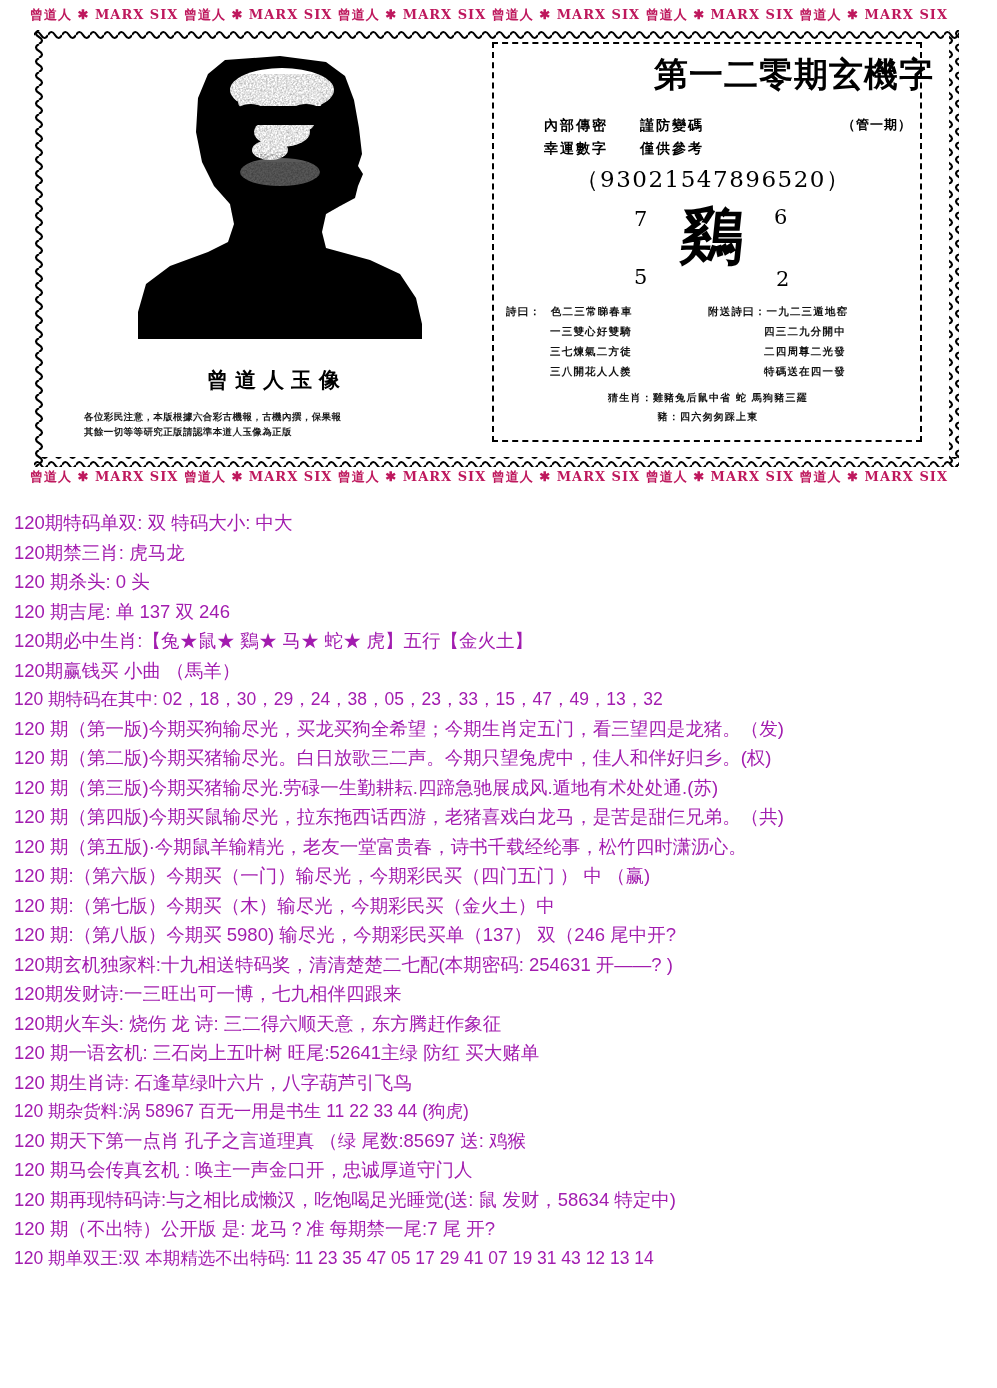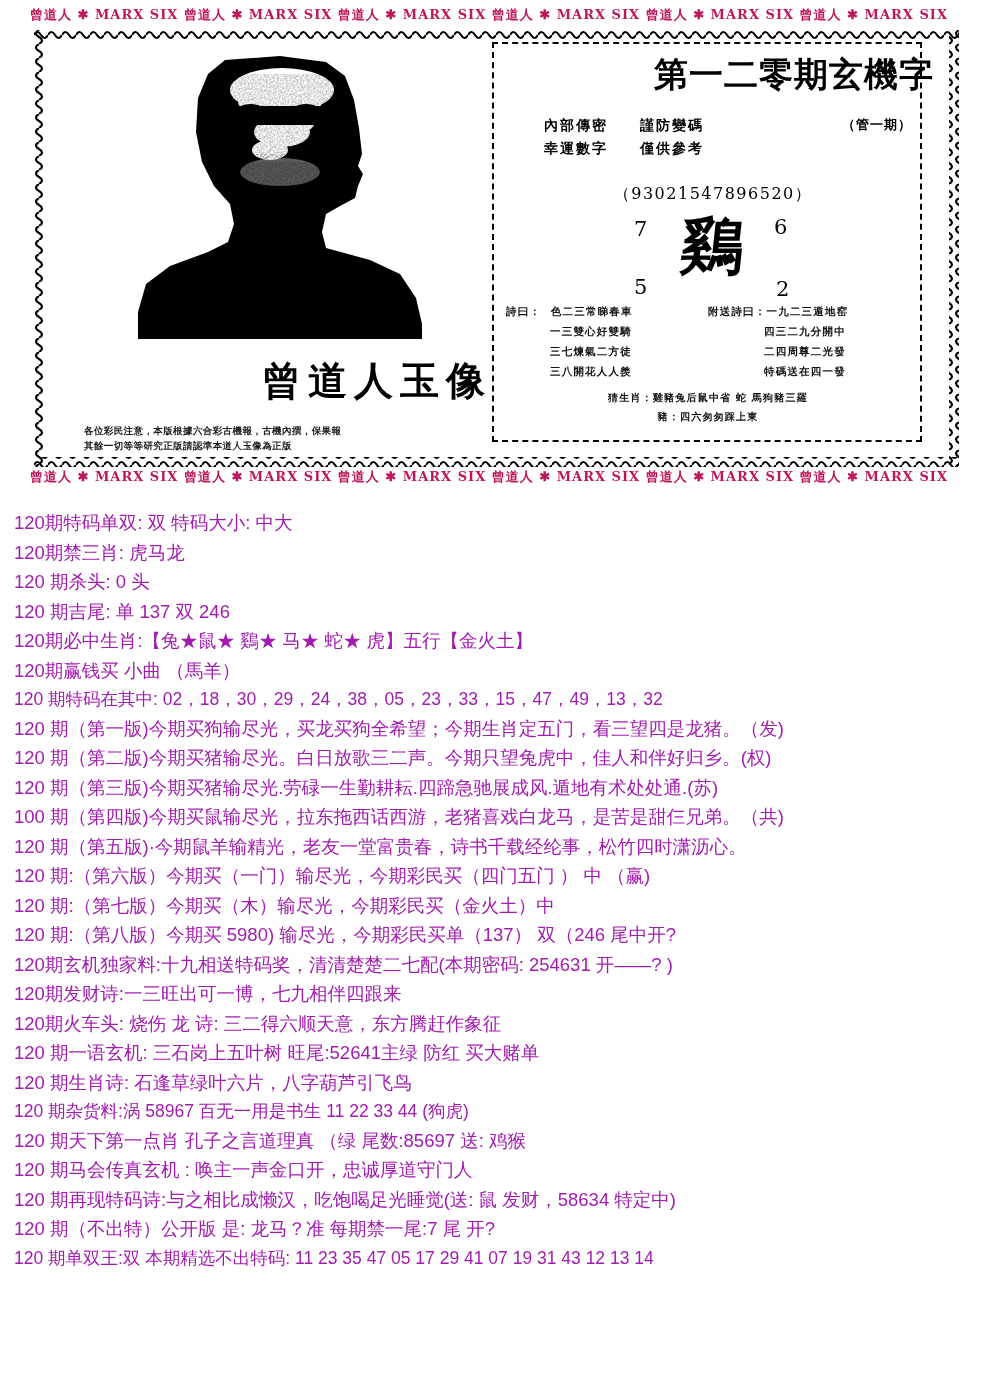--- a/index.html
+++ b/index.html
@@ -65,26 +65,26 @@
     width: 390px; height: 290px;
     margin: 10px auto 0 auto;
     position: relative;
   }
   .portrait {
     position: absolute;
     left: 48px; top: 0;
     width: 300px; height: 285px;
   }
   .portrait-caption {
-    text-align: right;
-    font-family: "DejaVu Serif", "Liberation Serif", serif;
-    font-weight: bold;
-    font-size: 39px;
+    text-align: center;
+    font-family: "DejaVu Serif", "Liberation Serif", serif;
+    font-weight: bold;
+    font-size: 21px;
     letter-spacing: 7px;
-    margin-top: 10px;
+    margin-top: 22px;
     color: #000;
   }
   .fineprint {
     margin-top: 16px;
     padding-left: 22px;
     font-size: 9.5px;
     line-height: 1.55;
     letter-spacing: 0.4px;
     color: #1a1a1a;
     font-family: "DejaVu Serif", "Liberation Serif", serif;
@@ -124,23 +124,23 @@
   }
   .sub-rows .cell-a { display:inline-block; width: 96px; }
   .sub-rows .cell-b { display:inline-block; width: 120px; }
   .sub-note {
     position: absolute; right: 22px; top: 0px;
     font-size: 13px; letter-spacing: 1px;
   }
   .lucky-num {
     text-align: center;
     font-family: "DejaVu Serif", "Liberation Serif", serif;
-    font-size: 16px;
+    font-size: 23px;
     letter-spacing: 1.5px;
-    margin-top: 24px;
+    margin-top: 4px;
   }
 
   
   .glyph-area {
     position: relative;
     height: 105px;
     margin-top: 6px;
   }
   .glyph-char {
     position: absolute;
@@ -342,21 +342,21 @@
     <div class="line">120期特码单双: 双    特码大小: 中大</div>
     <div class="line">120期禁三肖: 虎马龙</div>
     <div class="line">120 期杀头: 0 头</div>
     <div class="line">120 期吉尾: 单 137   双  246</div>
     <div class="line">120期必中生肖:【兔★鼠★ 鷄★ 马★ 蛇★ 虎】五行【金火土】</div>
     <div class="line">120期赢钱买 小曲 （馬羊）</div>
     <div class="line small">120 期特码在其中:  02，18，30，29，24，38，05，23，33，15，47，49，13，32</div>
     <div class="line">120 期（第一版)今期买狗输尽光，买龙买狗全希望；今期生肖定五门，看三望四是龙猪。（发)</div>
     <div class="line">120 期（第二版)今期买猪输尽光。白日放歌三二声。今期只望兔虎中，佳人和伴好归乡。(权)</div>
     <div class="line">120 期（第三版)今期买猪输尽光.劳碌一生勤耕耘.四蹄急驰展成风.遁地有术处处通.(苏)</div>
-    <div class="line">100 期（第四版)今期买鼠输尽光，拉东拖西话西游，老猪喜戏白龙马，是苦是甜仨兄弟。（共)</div>
+    <div class="line">120 期（第四版)今期买鼠输尽光，拉东拖西话西游，老猪喜戏白龙马，是苦是甜仨兄弟。（共)</div>
     <div class="line">120 期（第五版)·今期鼠羊输精光，老友一堂富贵春，诗书千载经纶事，松竹四时潇沥心。</div>
     <div class="line">120 期:（第六版）今期买（一门）输尽光，今期彩民买（四门五门 ） 中 （赢)</div>
     <div class="line">120 期:（第七版）今期买（木）输尽光，今期彩民买（金火土）中</div>
     <div class="line">120 期:（第八版）今期买 5980) 输尽光，今期彩民买单（137） 双（246 尾中开?</div>
     <div class="line">120期玄机独家料:十九相送特码奖，清清楚楚二七配(本期密码: 254631  开——? )</div>
     <div class="line">120期发财诗:一三旺出可一博，七九相伴四跟来</div>
     <div class="line">120期火车头: 烧伤 龙 诗: 三二得六顺天意，东方腾赶作象征</div>
     <div class="line">120 期一语玄机: 三石岗上五叶树 旺尾:52641主绿  防红  买大赌单</div>
     <div class="line">120 期生肖诗: 石逢草绿叶六片，八字葫芦引飞鸟</div>
     <div class="line small">120 期杂货料:涡   58967    百无一用是书生  11 22  33 44  (狗虎)</div>

